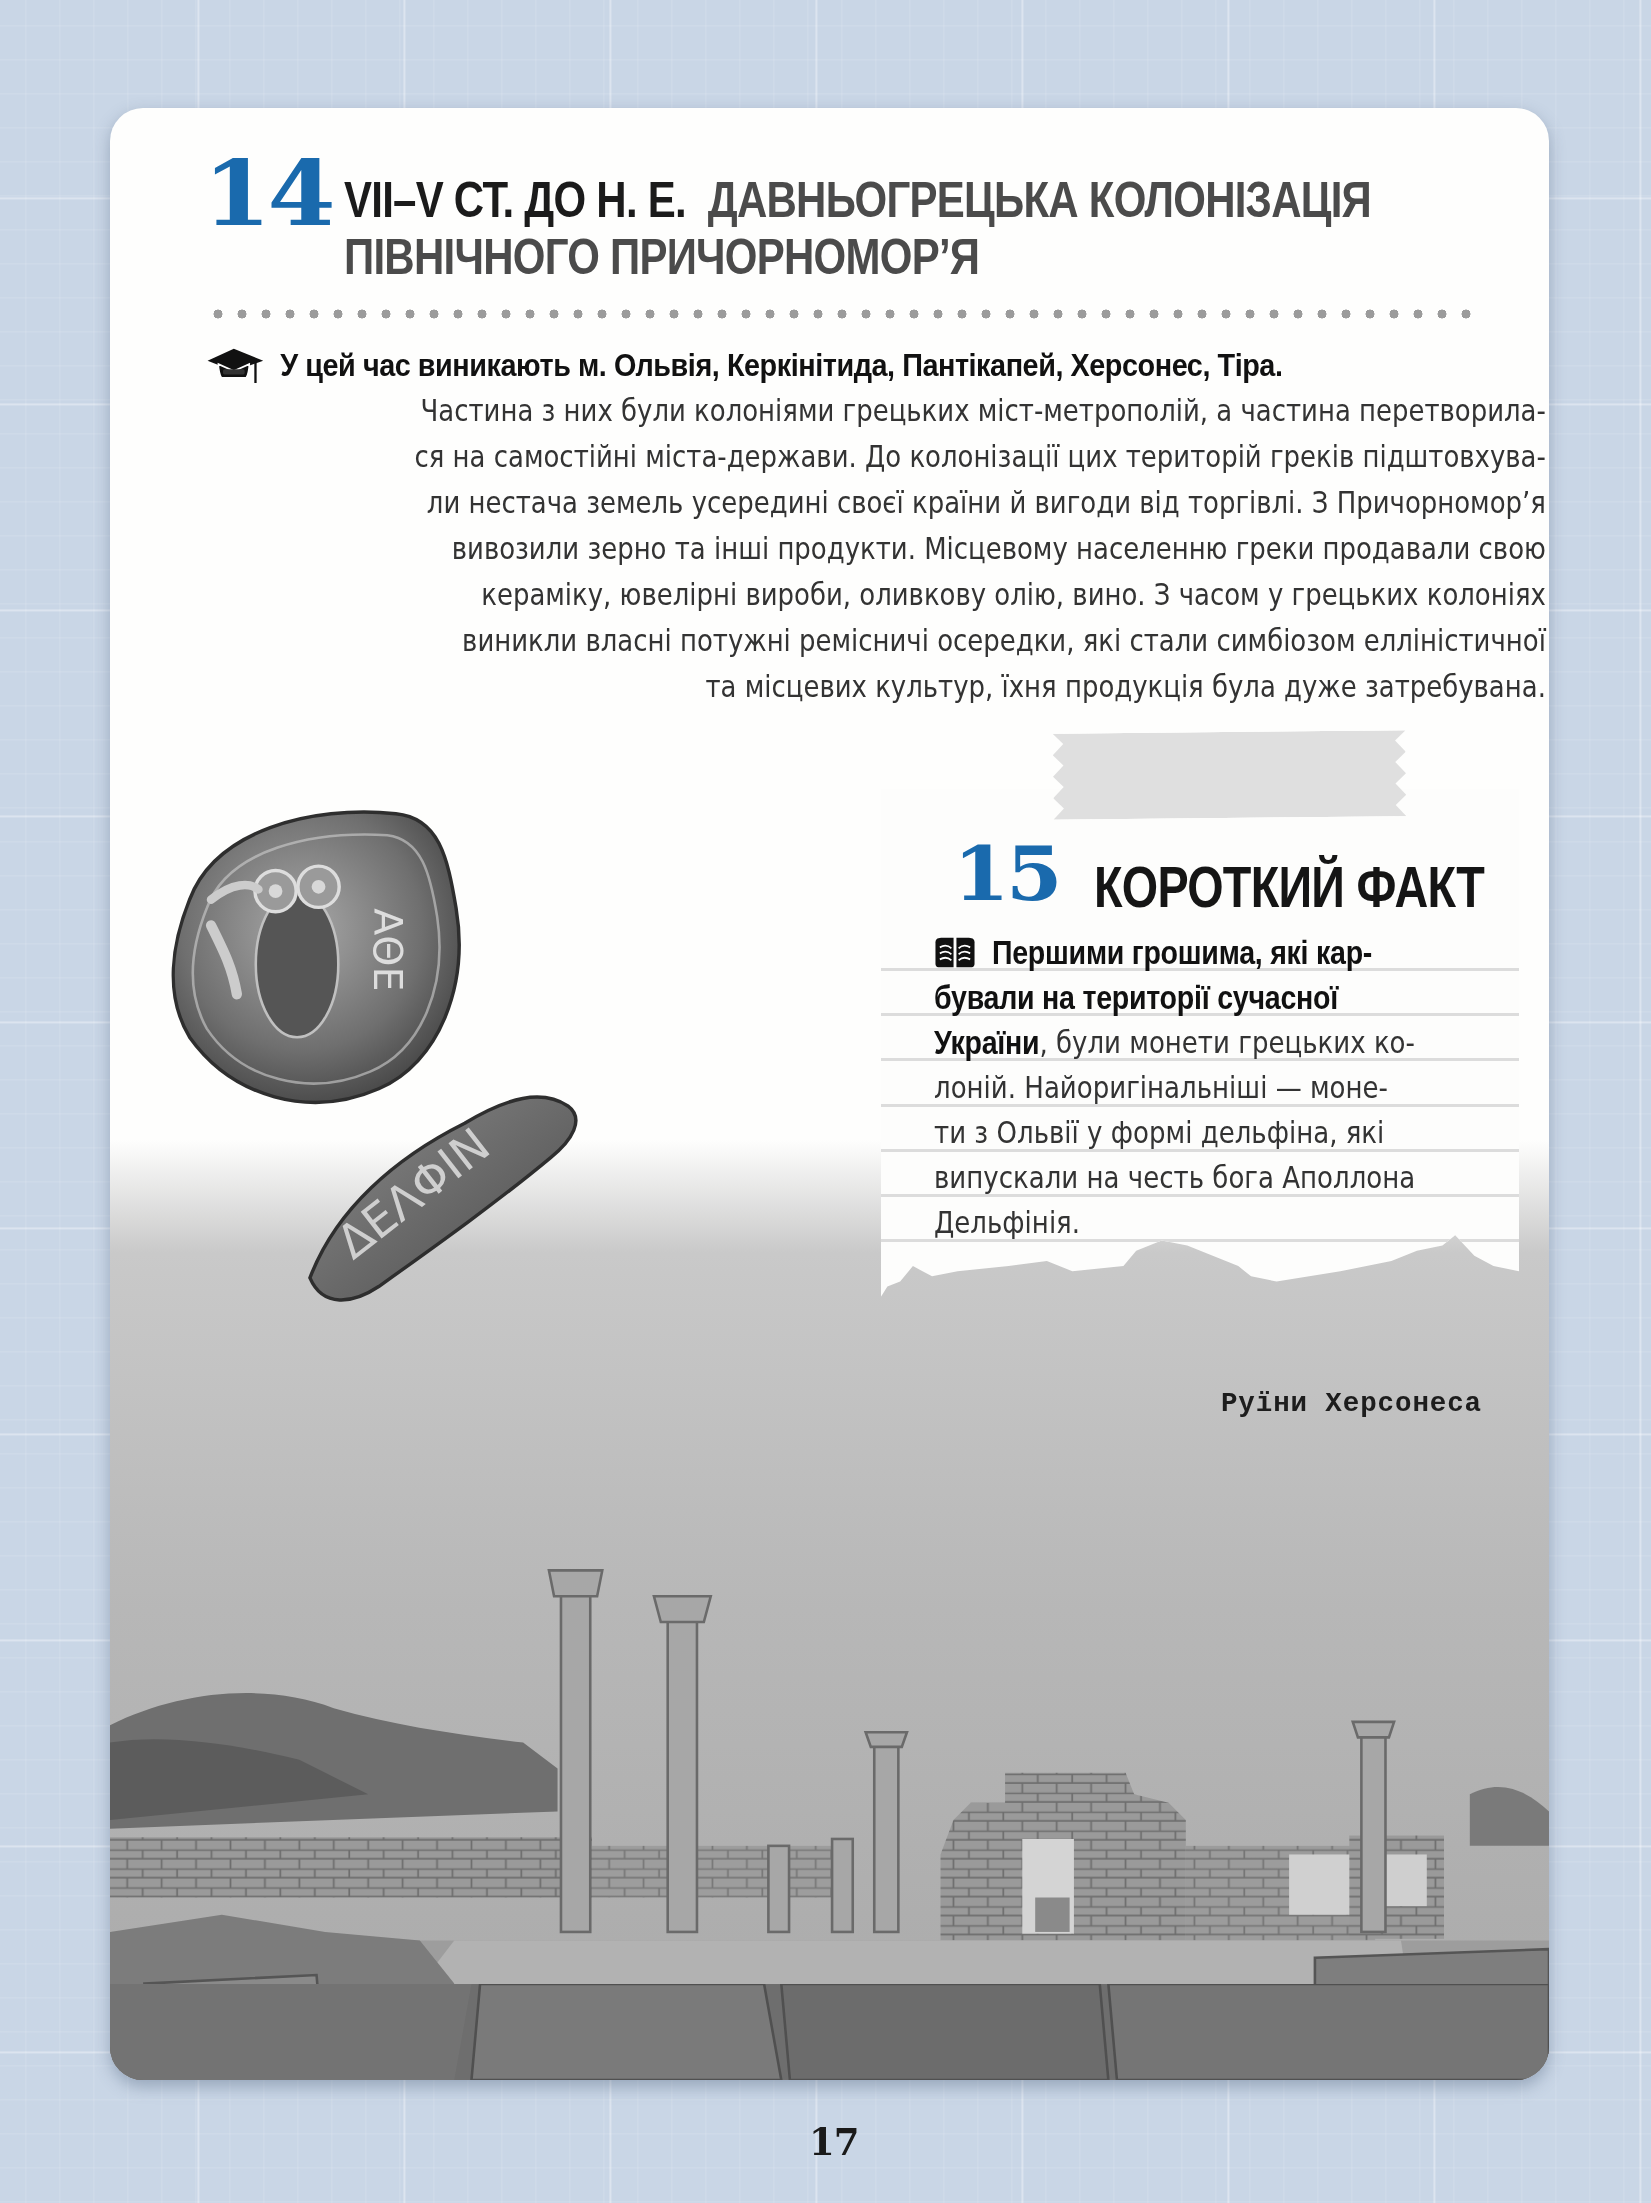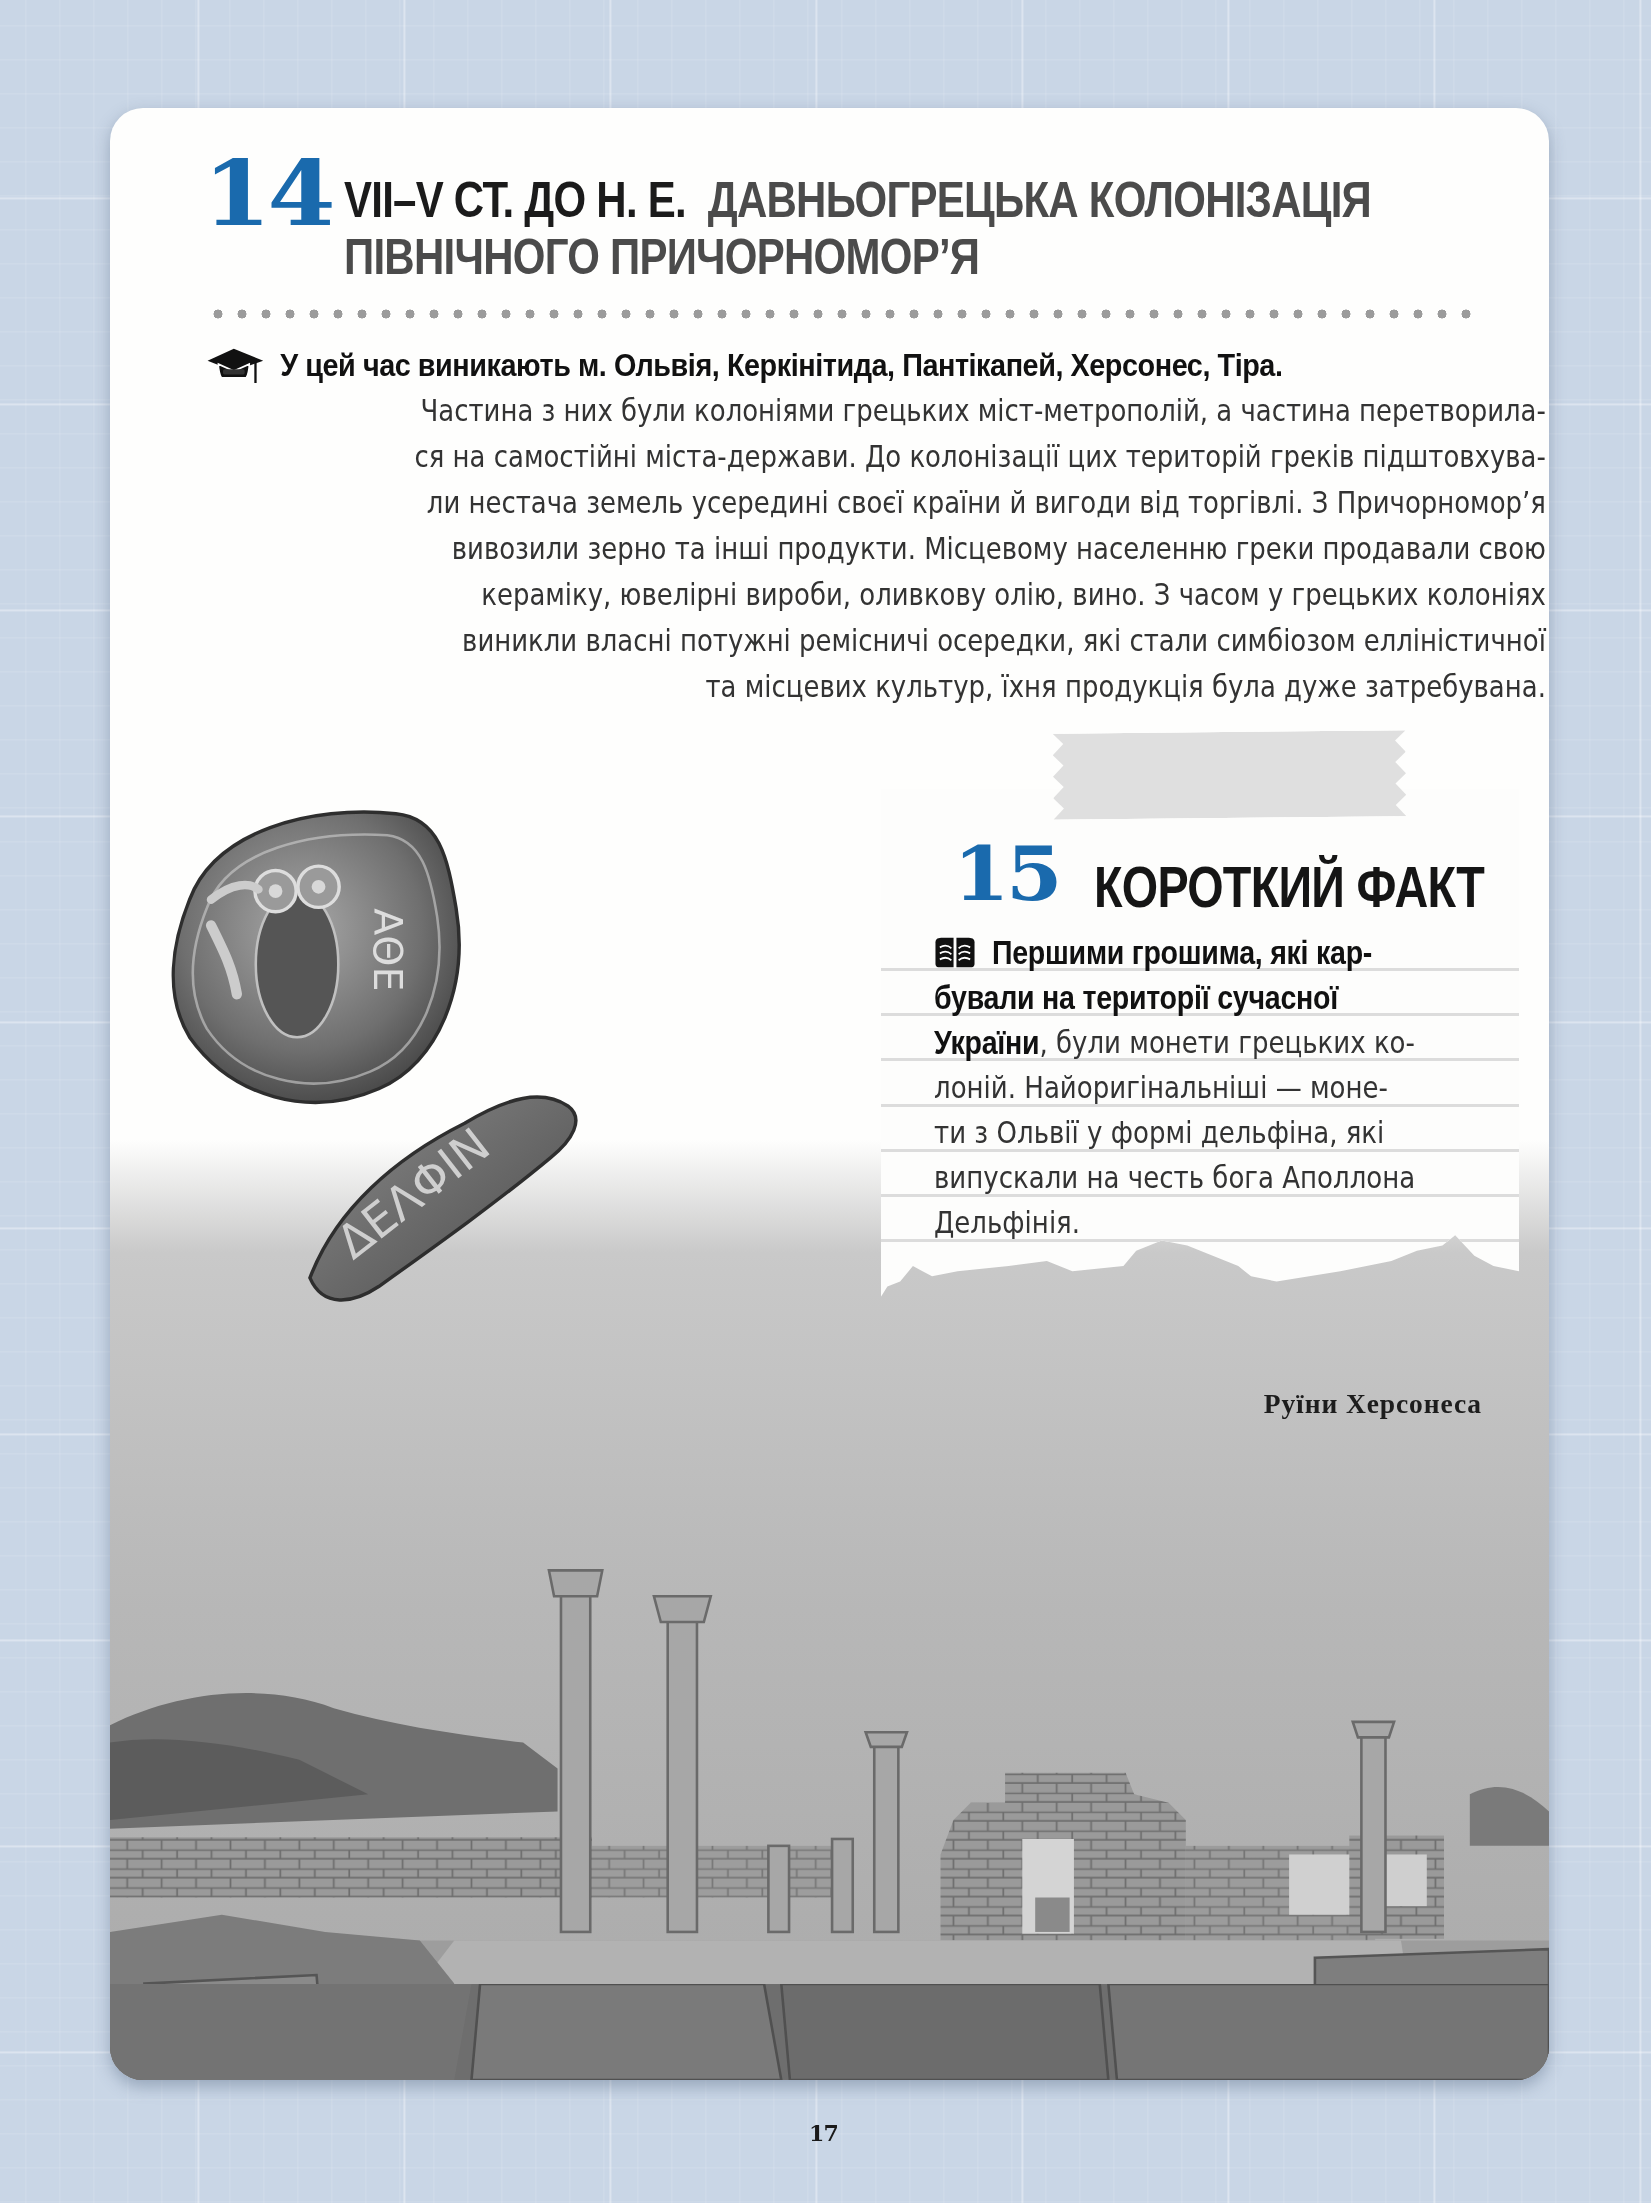--- a/index.html
+++ b/index.html
@@ -85,21 +85,21 @@
       width: 619px; height: 568px;
     }
 
     .ruins-photo {
       position: absolute; left: 0; top: 1032px;
       width: 1439px; height: 940px;
     }
 
     .caption {
       position: absolute; right: 67px; top: 1280px;
-      font-family: Liberation Serif, serif;
+      font-family: Liberation Mono, monospace;
       font-weight: 700;
       font-size: 27.5px;
       color: #1d1d1d;
       letter-spacing: 0.9px;
       margin-left: 32px;
     }
 
     .fact-note {
       position: absolute; left: 771px; top: 681px;
       width: 638px; height: 513px;
@@ -139,21 +139,21 @@
       font-size: 31px; color: #333;
       white-space: nowrap;
       display: flex; align-items: center;
     }
     .fact-line b { font-family: "Liberation Sans", sans-serif; font-weight: 700; color: #111; font-size: 34px; letter-spacing: -0.3px; }
     .book-icon { width: 50px; height: 31px; margin-right: 19px; flex: none; }
 
     .page-number {
       position: absolute; left: 809px; top: 2120px;
       font-family: "DejaVu Serif", serif;
-      font-weight: 900; font-size: 22px; color: #1a1a1a;
+      font-weight: 900; font-size: 37px; color: #1a1a1a;
       letter-spacing: -0.9px;
     }
   </style>
 </head>
 <body>
 
 <div class="page-card">
 
   <svg class="ruins-photo" viewBox="0 0 1672 1092" preserveAspectRatio="none">
     <defs>

